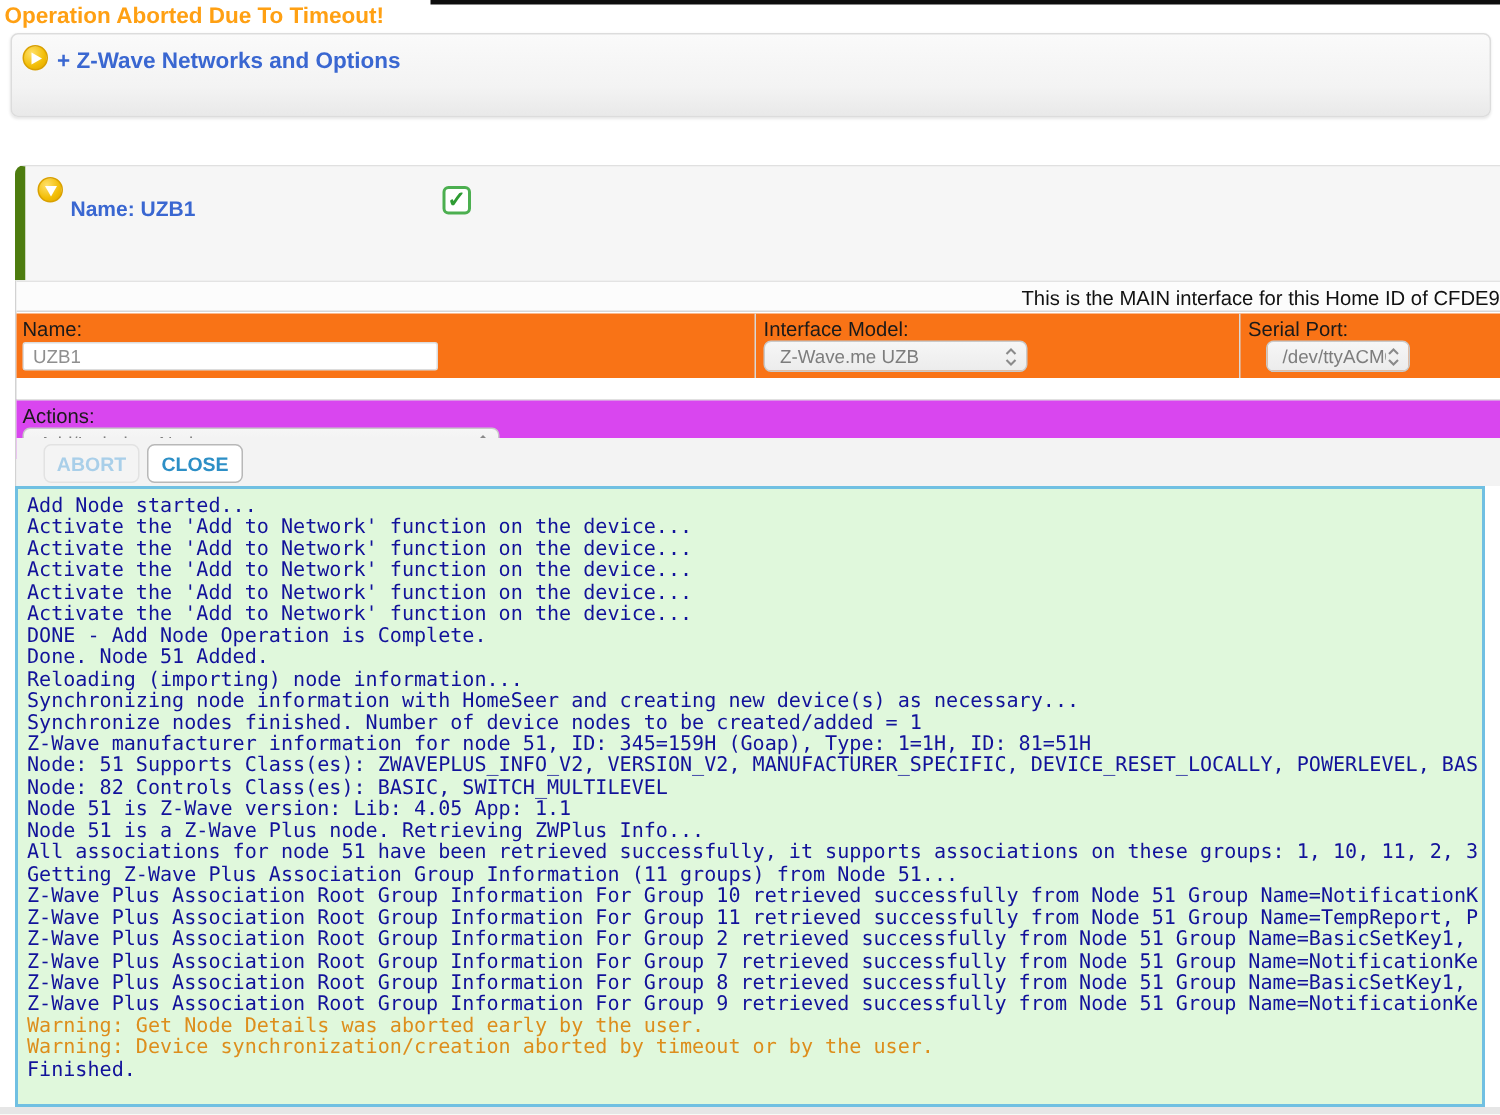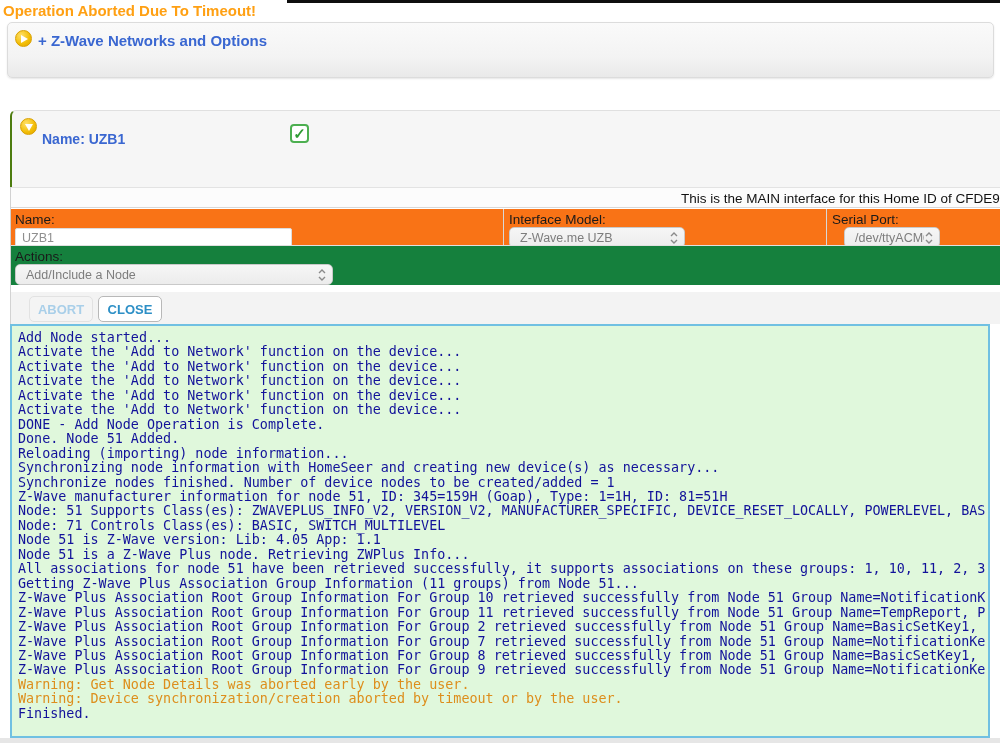--- a/index.html
+++ b/index.html
@@ -27,21 +27,21 @@
 
   .section-header {
     position:absolute; left:0; top:88px; width:1000px; height:21px;
     background:linear-gradient(180deg,#EFEFEF,#C9C9C9);
     border-top:1px solid #DADADA; border-bottom:1px solid #A9A9A9;
   }
   .section-header span { display:inline-block; margin-left:8px; font-size:15px; font-weight:bold; color:#2B3A8C; line-height:19px; }
 
   .interface-panel {
     position:absolute; left:10px; top:110px; width:990px; height:77px;
-    background:#F6F6F6; border-left:2px solid #4d7c0f; border-top:1px solid #E0E0E0;
+    background:#F6F6F6; border-left:7px solid #4d7c0f; border-top:1px solid #E0E0E0;
     border-top-left-radius:6px;
   }
   .collapse-icon { position:absolute; left:8px; top:7px; }
   .collapse-icon .tri { width:0; height:0; border-top:7px solid #FFF; border-left:4.5px solid transparent; border-right:4.5px solid transparent; margin-top:1px; }
   .iface-name { position:absolute; left:30px; top:20px; font-size:14px; font-weight:bold; color:#3A67D1; }
   .iface-checkbox {
     position:absolute; left:278px; top:13px; width:19px; height:19px;
     background:#FFF; border:2px solid #4CAF50; border-radius:4px;
     display:flex; align-items:center; justify-content:center;
   }
@@ -70,21 +70,21 @@
     position:absolute; display:flex; align-items:center;
     background:linear-gradient(#F6F6F6,#ECECEC); border:1px solid #C9C9C9; border-radius:5px;
     font-size:12.5px; color:#7D7D7D; height:21px;
   }
   .select-box .val { flex:1; padding-left:10px; white-space:nowrap; overflow:hidden; }
   .select-box svg { margin-right:5px; flex:none; }
   .select-model { left:5px; top:18px; width:176px; }
   .select-serial { left:17px; top:18px; width:96px;align-items:center; }
   .select-actions { left:4px; top:18px; width:318px; }
 
-  .actions-row { position:absolute; left:0; top:58px; width:990px; height:40px; background:#15803d; border-top:1px solid #E0E0E0; }
+  .actions-row { position:absolute; left:0; top:79px; width:990px; height:40px; background:#d946ef; border-top:1px solid #E0E0E0; }
   .actions-row .field-label { left:4px; top:3px; }
 
   .buttons-row { position:absolute; left:0; top:105px; width:990px; height:32px; background:#F3F3F3; }
   .btn {
     position:absolute; top:4px; height:26px; width:64px; border-radius:5px;
     font-size:13px; font-weight:bold; display:flex; align-items:center; justify-content:center;
     font-family:"Liberation Sans", sans-serif; cursor:pointer;
   }
   .btn-abort { left:18px; background:#F4F4F4; border:1px solid #E2E2E2; color:#A9CFE9; }
   .btn-close { left:87px; background:#FFF; border:1px solid #B8B8B8; color:#2D8FC6; }
@@ -187,21 +187,21 @@
       <div class="log-line info">Activate the 'Add to Network' function on the device...</div>
       <div class="log-line info">Activate the 'Add to Network' function on the device...</div>
       <div class="log-line info">Activate the 'Add to Network' function on the device...</div>
       <div class="log-line info">DONE - Add Node Operation is Complete.</div>
       <div class="log-line info">Done. Node 51 Added.</div>
       <div class="log-line info">Reloading (importing) node information...</div>
       <div class="log-line info">Synchronizing node information with HomeSeer and creating new device(s) as necessary...</div>
       <div class="log-line info">Synchronize nodes finished. Number of device nodes to be created/added = 1</div>
       <div class="log-line info">Z-Wave manufacturer information for node 51, ID: 345=159H (Goap), Type: 1=1H, ID: 81=51H</div>
       <div class="log-line info">Node: 51 Supports Class(es): ZWAVEPLUS_INFO_V2, VERSION_V2, MANUFACTURER_SPECIFIC, DEVICE_RESET_LOCALLY, POWERLEVEL, BAS</div>
-      <div class="log-line info">Node: 71 Controls Class(es): BASIC, SWITCH_MULTILEVEL</div>
+      <div class="log-line info">Node: 82 Controls Class(es): BASIC, SWITCH_MULTILEVEL</div>
       <div class="log-line info">Node 51 is Z-Wave version: Lib: 4.05 App: 1.1</div>
       <div class="log-line info">Node 51 is a Z-Wave Plus node. Retrieving ZWPlus Info...</div>
       <div class="log-line info">All associations for node 51 have been retrieved successfully, it supports associations on these groups: 1, 10, 11, 2, 3</div>
       <div class="log-line info">Getting Z-Wave Plus Association Group Information (11 groups) from Node 51...</div>
       <div class="log-line info">Z-Wave Plus Association Root Group Information For Group 10 retrieved successfully from Node 51 Group Name=NotificationK</div>
       <div class="log-line info">Z-Wave Plus Association Root Group Information For Group 11 retrieved successfully from Node 51 Group Name=TempReport, P</div>
       <div class="log-line info">Z-Wave Plus Association Root Group Information For Group 2 retrieved successfully from Node 51 Group Name=BasicSetKey1,</div>
       <div class="log-line info">Z-Wave Plus Association Root Group Information For Group 7 retrieved successfully from Node 51 Group Name=NotificationKe</div>
       <div class="log-line info">Z-Wave Plus Association Root Group Information For Group 8 retrieved successfully from Node 51 Group Name=BasicSetKey1,</div>
       <div class="log-line info">Z-Wave Plus Association Root Group Information For Group 9 retrieved successfully from Node 51 Group Name=NotificationKe</div>

